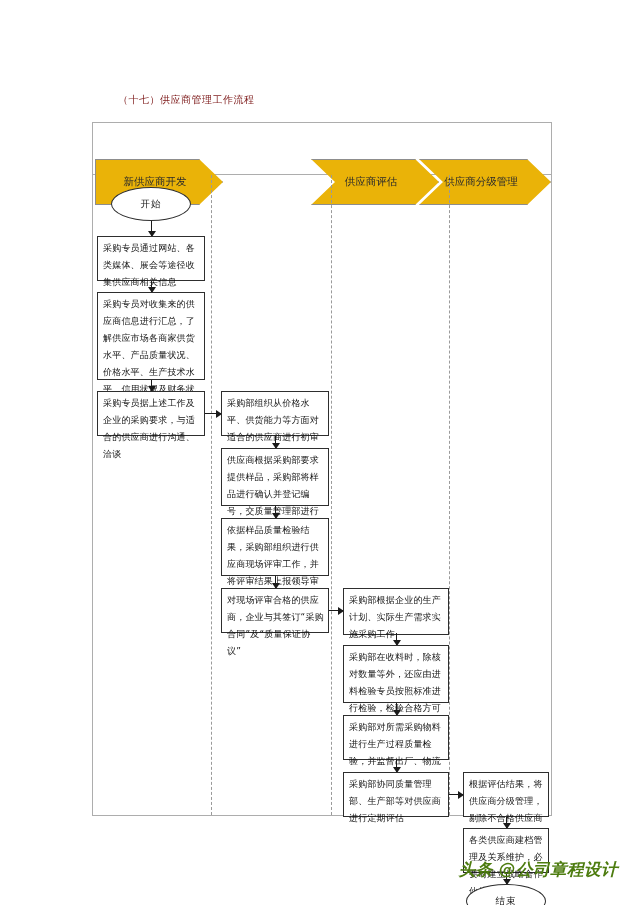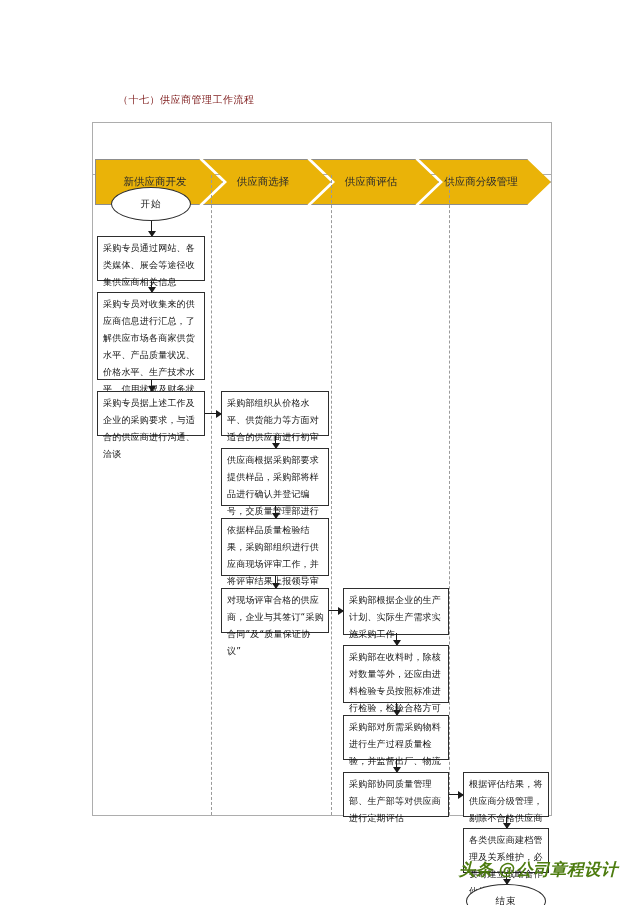--- a/index.html
+++ b/index.html
@@ -165,23 +165,20 @@
 <div id="page">
 
   <div id="chart-title">（十七）供应商管理工作流程</div>
 
   <div id="flow-frame">
 
     <div id="header-band">
       <div class="chevron chev-0">
         <span>新供应商开发</span>
       </div>
-      <div class="chevron chev-1">
-        <span>供应商选择</span>
-      </div>
       <div class="chevron chev-3">
         <span>供应商分级管理</span>
       </div>
       <div class="chevron chev-2">
         <span>供应商评估</span>
       </div>
     </div>
 
     <div class="lane-divider" style="left:118px"></div>
     <div class="lane-divider" style="left:238px"></div>

